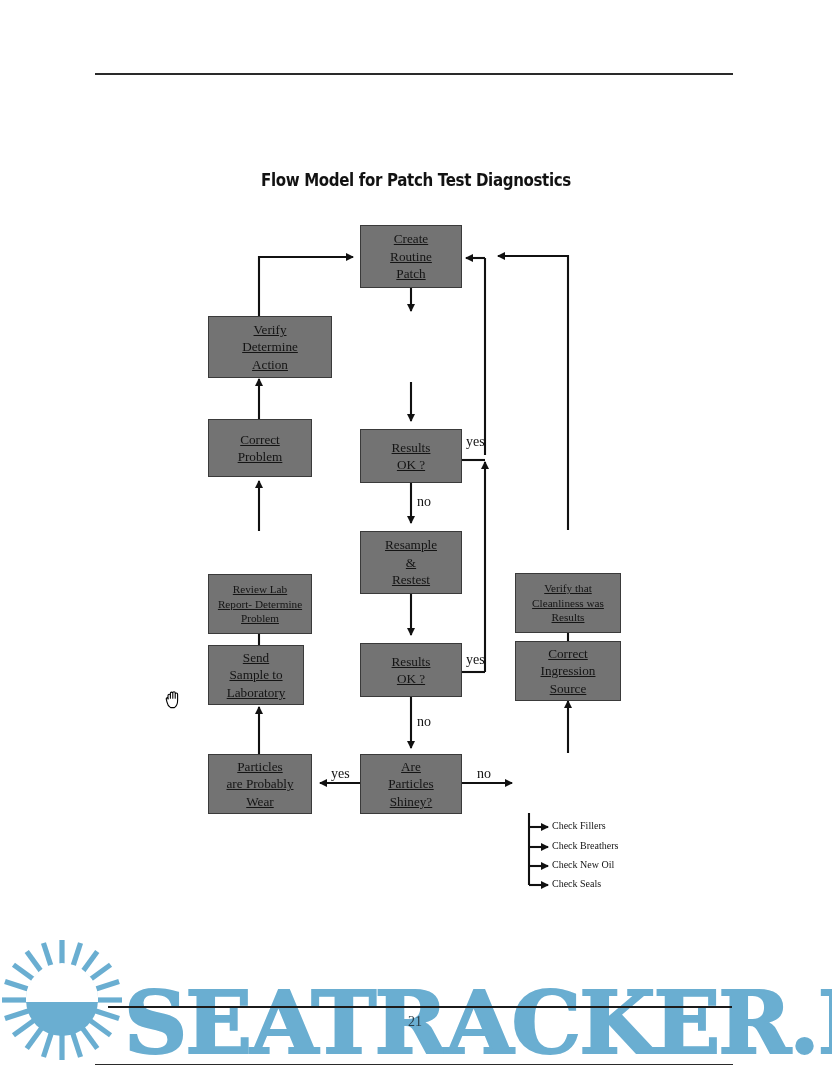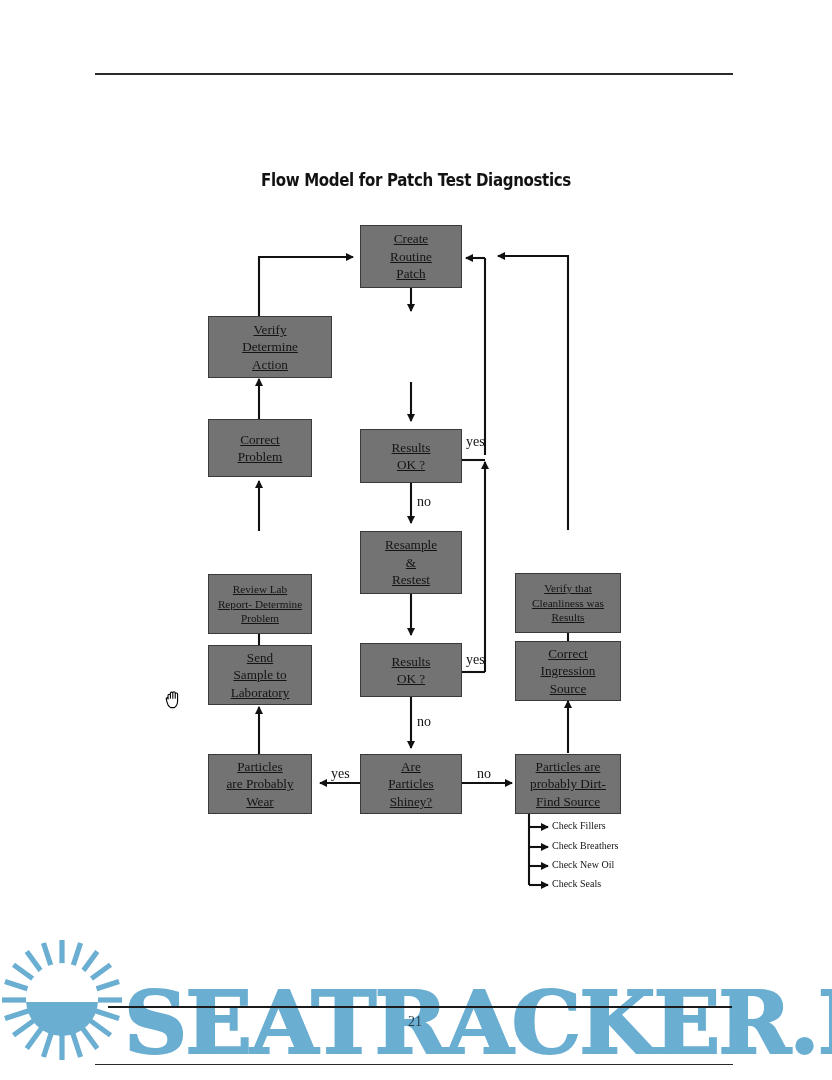--- a/index.html
+++ b/index.html
@@ -150,21 +150,21 @@
   </div>
 
   <div class="box" style="left:208px;top:754px;width:104px;height:60px;">
     <div>
       <span>Particles</span><br>
       <span>are Probably</span><br>
       <span>Wear</span>
     </div>
   </div>
 
-  <div class="box" style="left:208px;top:645px;width:104px;height:60px;">
+  <div class="box" style="left:208px;top:645px;width:96px;height:60px;">
     <div>
       <span>Send</span><br>
       <span>Sample to</span><br>
       <span>Laboratory</span>
     </div>
   </div>
 
   <div class="box small" style="left:208px;top:531px;width:104px;height:60px;">
     <div>
       <span>Review Lab</span><br>
@@ -181,27 +181,20 @@
   </div>
 
   <div class="box" style="left:208px;top:316px;width:124px;height:62px;">
     <div>
       <span>Verify</span><br>
       <span>Determine</span><br>
       <span>Action</span>
     </div>
   </div>
 
-  <div class="box" style="left:515px;top:754px;width:106px;height:60px;">
-    <div>
-      <span>Particles are</span><br>
-      <span>probably Dirt-</span><br>
-      <span>Find Source</span>
-    </div>
-  </div>
 
   <div class="box" style="left:515px;top:641px;width:106px;height:60px;">
     <div>
       <span>Correct</span><br>
       <span>Ingression</span><br>
       <span>Source</span>
     </div>
   </div>
 
   <div class="box small" style="left:515px;top:530px;width:106px;height:60px;">

